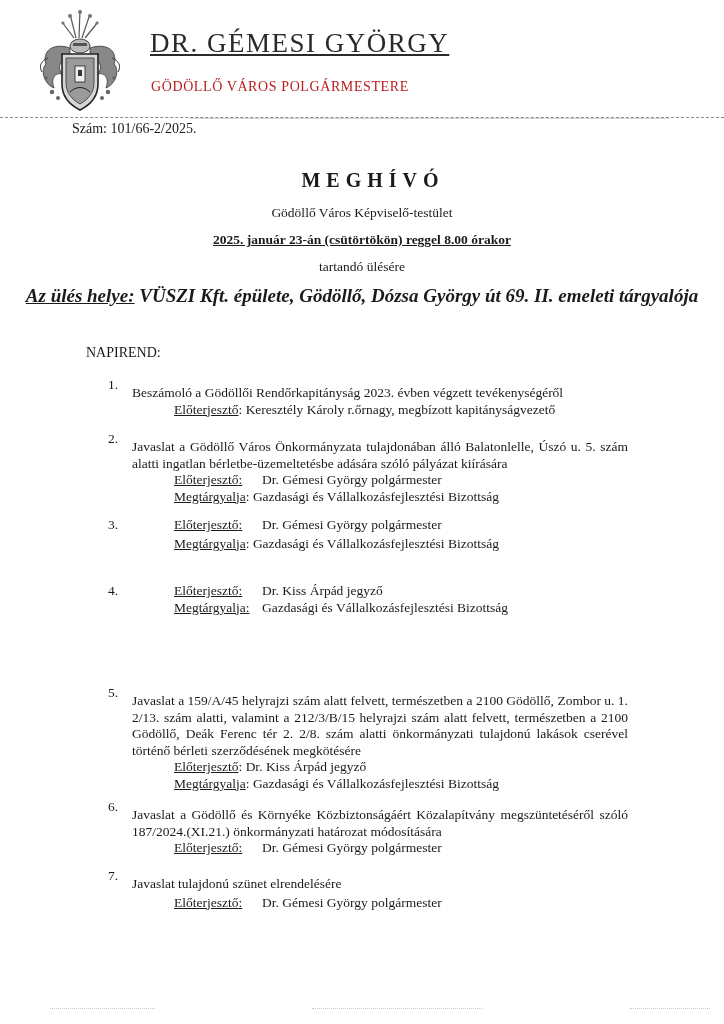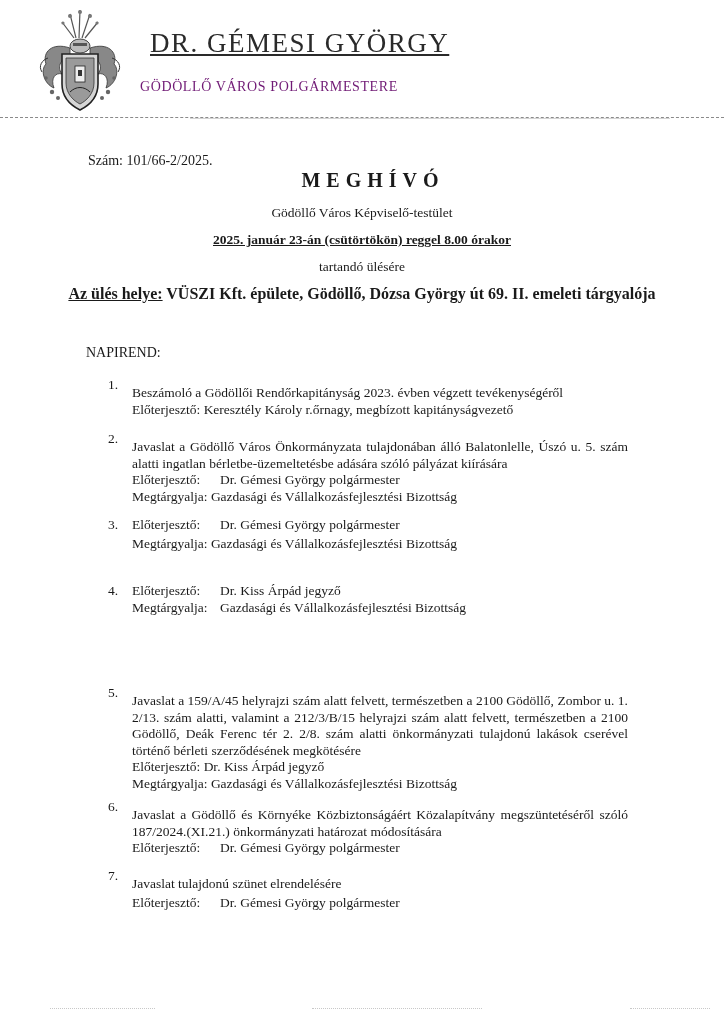--- a/index.html
+++ b/index.html
@@ -28,25 +28,25 @@
       top: 28px;
       font-size: 27px;
       letter-spacing: 1.5px;
       color: #2a2a2a;
       font-weight: normal;
       white-space: nowrap;
       text-decoration: underline;
     }
     .letterhead-title {
       position: absolute;
-      left: 140px;
+      left: 151px;
       top: 79px;
       font-size: 14px;
       letter-spacing: 0.6px;
-      color: #701a75;
+      color: #b91c1c;
       white-space: nowrap;
     }
     .rule {
       position: absolute;
       left: 0;
       top: 117px;
       width: 724px;
       height: 0;
       border-top: 1px dashed #8a8a8a;
     }
@@ -54,25 +54,24 @@
       position: absolute;
       left: 190px;
       top: 118px;
       width: 480px;
       height: 0;
       border-top: 1px solid #b5b5b5;
       opacity: 0.6;
     }
     .ref-number {
       position: absolute;
-      left: 88px;
+      left: 72px;
       top: 121px;
       font-size: 14px;
       white-space: nowrap;
-      margin-top: 32px;
     }
     .centered {
       position: absolute;
       left: 0;
       width: 724px;
       text-align: center;
       white-space: nowrap;
     }
     .doc-title {
       top: 169px;
@@ -91,22 +90,23 @@
       font-size: 13.5px;
       font-weight: bold;
       text-decoration: underline;
     }
     .meeting-kind {
       top: 259px;
       font-size: 13.5px;
     }
     .venue {
       top: 285px;
-      font-size: 16px;
+      font-size: 19px;
       font-weight: bold;
+      font-style: italic;
     }
     .venue .venue-label {
       text-decoration: underline;
     }
     .agenda-heading {
       position: absolute;
       left: 86px;
       top: 345px;
       font-size: 14px;
       white-space: nowrap;
@@ -136,21 +136,23 @@
       margin-top: 8px;
     }
     .item .text.last-left {
       text-align-last: left;
     }
     .role-line {
       margin-left: 24px;
       white-space: nowrap;
     }
     .role-label {
+      text-decoration: underline;
       display: inline-block;
+      margin-left: 42px;
     }
     .role-label.wide {
       min-width: 88px;
     }
     .footer-marks {
       position: absolute;
       top: 1008px;
       left: 0;
       width: 724px;
       height: 6px;

